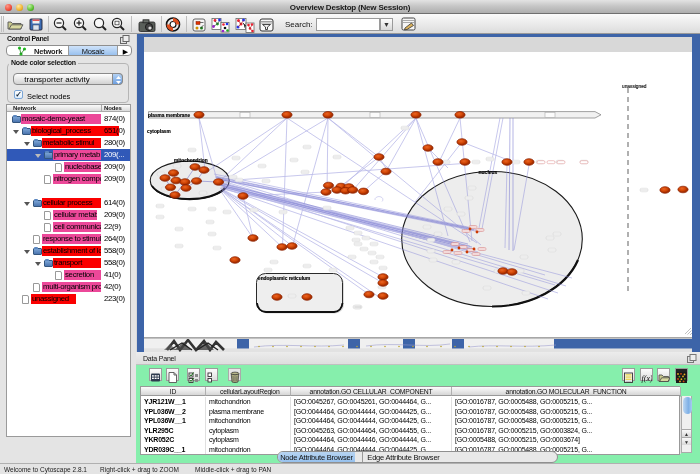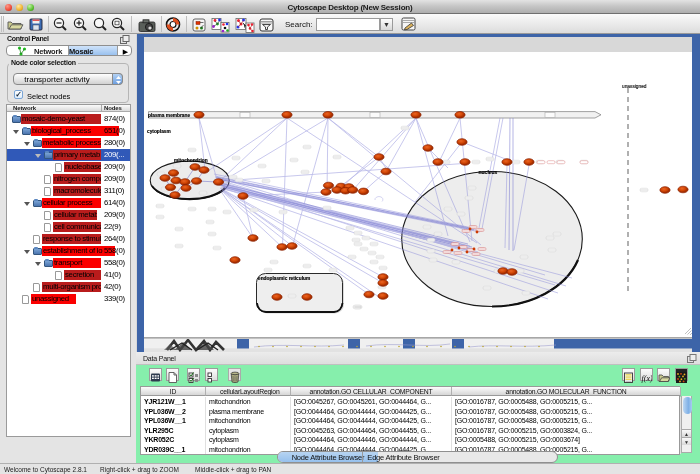--- a/index.html
+++ b/index.html
@@ -12,39 +12,39 @@
 #toolbar{left:0;top:14px;width:700px;height:20px;background:linear-gradient(#fafafa,#dcdcdc);border-bottom:1px solid #999}
 .sep{position:absolute;top:2px;height:16px;width:1px;background:#bfbfbf}
 #searchlbl{position:absolute;left:285px;top:6px;font-size:8px;color:#111}
 #searchbox{position:absolute;left:316px;top:3.5px;width:64px;height:13px;background:#fff;border:1px solid #9a9a9a}
 #searcharrow{position:absolute;left:380px;top:3.5px;width:13px;height:13px;background:linear-gradient(#fdfdfd,#d8d8d8);border:1px solid #9a9a9a;font-size:7px;text-align:center;line-height:12px;color:#333}
 
 #cpanel{left:0;top:34px;width:136px;height:429px;background:#e4e4e4}
 #cphead{position:absolute;left:0;top:0.5px;width:136px;height:9px;font-size:7px;letter-spacing:-0.3px;font-weight:bold;color:#111;padding-left:7px}
 #cptabs{position:absolute;left:6px;top:11px;width:126px;height:11px;border:1px solid #8f8f8f;border-radius:4px;background:#fff;overflow:hidden}
 #tabnet{position:absolute;left:0;top:0;width:62px;height:11px;font-size:7.5px;letter-spacing:-0.2px;font-weight:bold;color:#222;text-align:left;padding-left:27px;line-height:11px;border-right:1px solid #999}
-#tabmosaic{position:absolute;left:62px;top:0;width:48px;height:11px;background:linear-gradient(#cfe3fa,#8db9ec);font-size:7.5px;letter-spacing:-0.2px;font-weight:bold;color:#111;text-align:left;line-height:11px}
+#tabmosaic{position:absolute;left:62px;top:0;width:48px;height:11px;background:linear-gradient(#cfe3fa,#8db9ec);font-size:7.5px;letter-spacing:-0.2px;font-weight:normal;color:#111;text-align:center;line-height:11px}
 #tabarrow{position:absolute;left:110px;top:0;width:16px;height:11px;border-left:1px solid #999;font-size:7px;text-align:center;line-height:11px;color:#000}
 #groupbox{position:absolute;left:7px;top:29px;width:122px;height:40px;border:1px solid #b5b5b5;border-radius:4px}
 #grouplbl{position:absolute;left:9px;top:25px;background:#e4e4e4;padding:0 2px;font-size:7px;letter-spacing:-0.2px;font-weight:bold;color:#111}
 #combo{position:absolute;left:13px;top:39px;width:110px;height:12px;background:linear-gradient(#ffffff,#d2d2d2);border:1px solid #8a8a8a;border-radius:4px;font-size:8px;color:#000;text-align:center;line-height:11px;padding-right:22px}
 #combobtn{position:absolute;left:112px;top:39px;width:11px;height:12px;background:linear-gradient(#b4d2f4,#6d9fe0);border:1px solid #8a8a8a;border-radius:0 4px 4px 0}
 #checkbox{position:absolute;left:14px;top:56px;width:9px;height:9px;background:linear-gradient(#fdfdfd,#dfeefc);border:1px solid #7aa5d6;border-radius:2px;color:#123;font-size:8px;font-weight:bold;line-height:8px;text-align:center}
 #chklbl{position:absolute;left:27px;top:57.5px;font-size:7.5px;color:#000}
 
 #tree{position:absolute;left:6px;top:70px;width:125px;height:333px;background:#fff;border:1px solid #9a9a9a}
 #treehead{position:absolute;left:0;top:0;width:123px;height:7px;background:linear-gradient(#fbfbfb,#dadada);border-bottom:1px solid #aaa;font-size:6px;letter-spacing:-0.1px;font-weight:bold;color:#222;line-height:7px}
 .trow{position:absolute;left:0;width:123px;height:12px;font-size:7.8px;letter-spacing:-0.3px;color:#000}
 .tlab{position:absolute;top:1px;height:10px;line-height:10px;padding:0 1px;white-space:nowrap;overflow:hidden}
 .tnum{position:absolute;left:97px;top:1px;height:10px;line-height:10px}
 .fold{position:absolute;top:3px;width:9px;height:7px;background:linear-gradient(#7aa3d4,#4a74ae);border:0.5px solid #33567f;border-radius:1px}
 .fold:before{content:"";position:absolute;left:0;top:-2px;width:4px;height:2px;background:#5b87c0;border-radius:1px 1px 0 0}
 .file{position:absolute;top:2px;width:6.5px;height:8.5px;background:#fff;border:0.8px solid #999;border-radius:0 2px 0 0}
 .arr{position:absolute;top:4.5px;width:0;height:0;border-left:3.5px solid transparent;border-right:3.5px solid transparent;border-top:4.5px solid #555}
-.gr{background:#b91c1c}
+.gr{background:#ec4899}
 .rd{background:#fb0000}
 
 #netarea{left:136px;top:34px;width:564px;height:318px;background:#d8d8d8}
 #netframe-l{position:absolute;left:1px;top:0;width:7px;height:318px;background:#3d64a8}
 #netframe-t{position:absolute;left:1px;top:0;width:563px;height:3px;background:#3d64a8}
 #netframe-r{position:absolute;left:556px;top:0;width:8px;height:318px;background:#3d64a8}
 #nettitle{position:absolute;left:8px;top:3px;width:548px;height:15px;background:linear-gradient(#e8e8e8,#c9c9c9 45%,#b0b0b0);border-bottom:1px solid #777;}
 #nettitletext{position:absolute;left:0;top:3px;width:548px;text-align:center;font-size:8px;letter-spacing:-0.2px;font-weight:bold;color:#222}
 #netcanvas{position:absolute;left:8px;top:18px;width:548px;height:285px;background:#fff}
 #netshadow{position:absolute;left:8px;top:303px;width:548px;height:2px;background:linear-gradient(#9a9a9a,#cfcfcf)}
@@ -62,21 +62,21 @@
 #btabs{left:277px;top:451px;width:281px;height:12px;border:1px solid #8f8f8f;border-radius:6px;background:#e8e8e8;overflow:hidden}
 .btab{position:absolute;top:0;height:12px;font-size:7.5px;letter-spacing:-0.2px;color:#111;text-align:center;line-height:12px}
 
 #statusbar{left:0;top:463px;width:700px;height:11px;background:#e4e4e4;border-top:1px solid #b0b0b0;font-size:6.5px;color:#222}
 </style></head><body>
 <div id="app">
   <div class="abs" id="titlebar">
     <div class="tl" style="left:5px;background:radial-gradient(circle at 35% 30%,#ff9a8a,#ee4a38 60%,#b01b0a)"></div>
     <div class="tl" style="left:16px;background:radial-gradient(circle at 35% 30%,#ffe9a8,#f0b32f 60%,#b97a00)"></div>
     <div class="tl" style="left:27px;background:radial-gradient(circle at 35% 30%,#c4f0a8,#59c12f 60%,#2d7a00)"></div>
-    <div id="titletext">Cytoscape Desktop (New Session)</div>
+    <div id="titletext">Overview Desktop (New Session)</div>
   </div>
   <div class="abs" id="toolbar">
     <div class="sep" style="left:1px"></div>
       <div class="sep" style="left:3px"></div>
     <div class="sep" style="left:48px"></div>
       <div class="sep" style="left:131px"></div>
     <div class="sep" style="left:161px"></div>
       <div class="sep" style="left:186px"></div>
     <svg class="abs" style="left:6px;top:2px" width="390" height="17" viewBox="6 0 390 17">
 
@@ -219,44 +219,39 @@
         </div>
       <div class="trow" style="top:20px">
           <div class="arr" style="left:6px"></div>
           <div class="fold" style="left:15px"></div>
           <span class="tlab rd" style="left:24px;width:88px">biological_process</span>
           <span class="tnum">651(0)</span>
         </div>
       <div class="trow" style="top:32px">
           <div class="arr" style="left:17px"></div>
           <div class="fold" style="left:26px"></div>
-          <span class="tlab rd" style="left:35px;width:59px">metabolic process</span>
+          <span class="tlab rd" style="left:35px;width:59px">metabolic stimul</span>
           <span class="tnum">280(0)</span>
         </div>
       <div class="trow" style="top:44px;background:#3059b8">
           <div class="arr" style="left:28px;border-top-color:#bbb"></div>
           <div class="fold" style="left:37px"></div>
           <span class="tlab gr" style="left:46px;width:48px">primary metab</span>
           <span class="tnum" style="color:#fff">209(...</span>
         </div>
       <div class="trow" style="top:56px">
           <div class="file" style="left:48px"></div>
           <span class="tlab gr" style="left:57px;width:37px">nucleobase-</span>
           <span class="tnum">209(0)</span>
         </div>
       <div class="trow" style="top:68px">
           <div class="file" style="left:37px"></div>
           <span class="tlab gr" style="left:46px;width:48px">nitrogen compo</span>
           <span class="tnum">209(0)</span>
         </div>
-      <div class="trow" style="top:80px">
-          <div class="file" style="left:37px"></div>
-          <span class="tlab gr" style="left:46px;width:48px">macromolecule</span>
-          <span class="tnum">311(0)</span>
-        </div>
       <div class="trow" style="top:92px">
           <div class="arr" style="left:17px"></div>
           <div class="fold" style="left:26px"></div>
           <span class="tlab rd" style="left:35px;width:59px">cellular process</span>
           <span class="tnum">614(0)</span>
         </div>
       <div class="trow" style="top:104px">
           <div class="file" style="left:37px"></div>
           <span class="tlab gr" style="left:46px;width:44px">cellular metabo</span>
           <span class="tnum">209(0)</span>
@@ -267,21 +262,21 @@
           <span class="tnum">22(9)</span>
         </div>
       <div class="trow" style="top:128px">
           <div class="file" style="left:26px"></div>
           <span class="tlab gr" style="left:35px;width:59px">response to stimul</span>
           <span class="tnum">264(0)</span>
         </div>
       <div class="trow" style="top:140px">
           <div class="arr" style="left:17px"></div>
           <div class="fold" style="left:26px"></div>
-          <span class="tlab rd" style="left:35px;width:73px">establishment of lo</span>
+          <span class="tlab rd" style="left:35px;width:59px">establishment of lo</span>
           <span class="tnum">558(0)</span>
         </div>
       <div class="trow" style="top:152px">
           <div class="arr" style="left:28px"></div>
           <div class="fold" style="left:37px"></div>
           <span class="tlab rd" style="left:46px;width:48px">transport</span>
           <span class="tnum">558(0)</span>
         </div>
       <div class="trow" style="top:164px">
           <div class="file" style="left:48px"></div>
@@ -289,21 +284,21 @@
           <span class="tnum">41(0)</span>
         </div>
       <div class="trow" style="top:176px">
           <div class="file" style="left:26px"></div>
           <span class="tlab gr" style="left:35px;width:59px">multi-organism pro</span>
           <span class="tnum">42(0)</span>
         </div>
       <div class="trow" style="top:188px">
           <div class="file" style="left:15px"></div>
           <span class="tlab rd" style="left:24px;width:45px">unassigned</span>
-          <span class="tnum">339(0)</span>
+          <span class="tnum">223(0)</span>
         </div>
     </div>
   </div>
 
   <div class="abs" id="netarea">
     <div id="netframe-t"></div>
     <div id="netframe-l"></div>
     <div id="netframe-r"></div>
     <div id="netcanvas">
 
@@ -794,21 +789,21 @@
       <div class="td" style="top:57.5px;left:311px;width:229px">[GO:0016787, GO:0005488, GO:0005215, G...</div>
     </div>
     <div id="vsb">
         <div id="vsbthumb"></div>
       <div class="abs" style="left:0;top:33px;width:9px;height:8px;background:linear-gradient(#fafafa,#d8d8d8);border-top:1px solid #aaa;font-size:5px;text-align:center;line-height:8px;color:#333">▲</div>
       <div class="abs" style="left:0;top:41px;width:9px;height:8px;background:linear-gradient(#fafafa,#d8d8d8);border-top:1px solid #aaa;font-size:5px;text-align:center;line-height:8px;color:#333">▼</div>
       </div>
   </div>
 
   <div class="abs" id="btabs">
-    <div class="btab" style="left:0;width:100px;background:linear-gradient(#b7d4f2,#8fbcec)">Node Attribute Browser</div>
+    <div class="btab" style="left:0;width:77px;background:linear-gradient(#b7d4f2,#8fbcec)">Node Attribute Browser</div>
     <div class="btab" style="left:84px;width:82px;border-left:1px solid #999">Edge Attribute Browser</div>
   </div>
 
   <div class="abs" id="statusbar">
     <span class="abs" style="left:4px;top:2px">Welcome to Cytoscape 2.8.1</span>
     <span class="abs" style="left:100px;top:2px">Right-click + drag to ZOOM</span>
     <span class="abs" style="left:195px;top:2px">Middle-click + drag to PAN</span>
   </div>
 </div>
 

